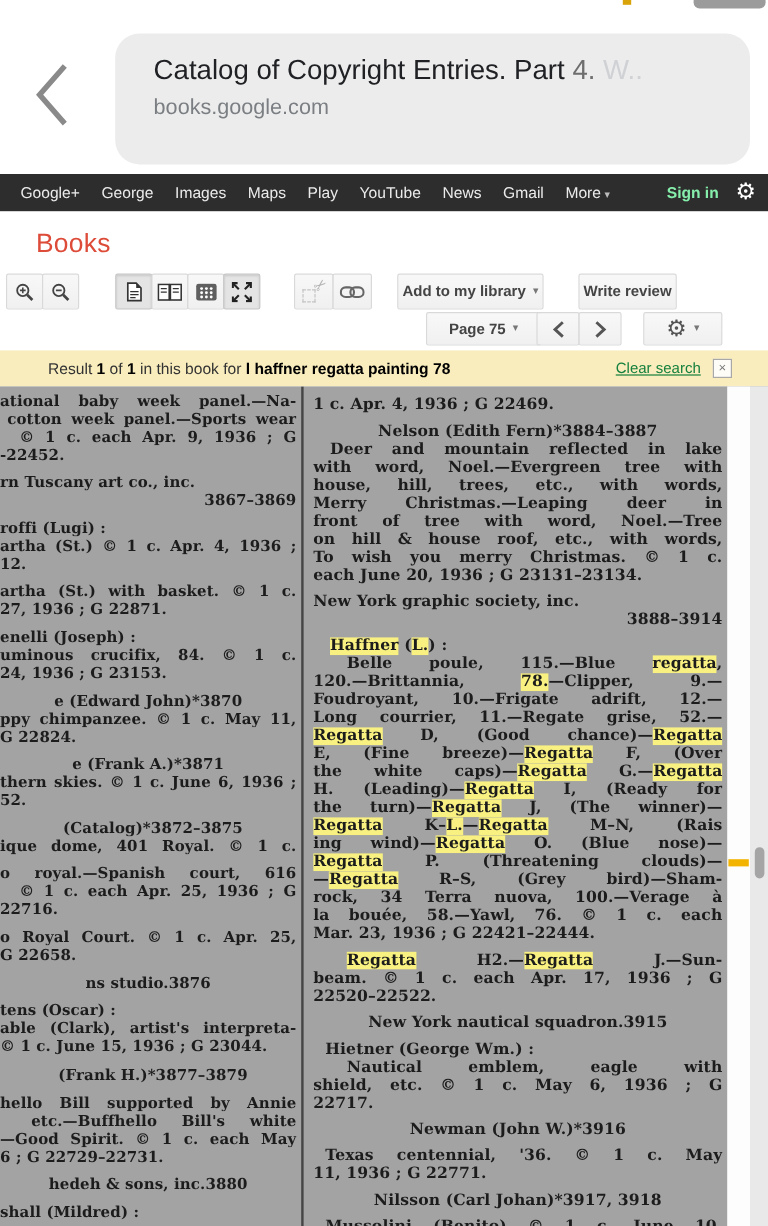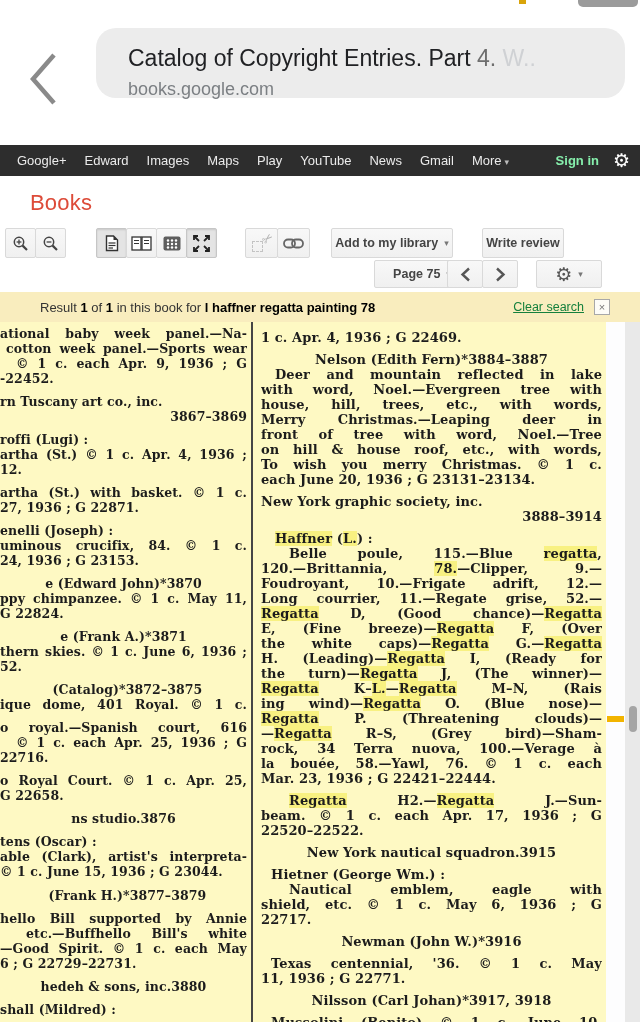--- a/index.html
+++ b/index.html
@@ -3,21 +3,21 @@
 <meta charset="utf-8">
 <style>
   html,body{margin:0;padding:0;}
   body{width:640px;height:1022px;position:relative;overflow:hidden;background:#fff;
        font-family:"Liberation Sans",sans-serif;}
   .abs{position:absolute;}
 
   
   #hdr{left:0;top:0;width:640px;height:145px;background:#fff;}
   #back-btn{left:22px;top:48px;width:44px;height:64px;background:none;border:none;cursor:pointer;padding:0;}
-  #hdr-pill{left:96px;top:28px;width:529px;height:70px;background:#ececec;border-radius:20px;}
+  #hdr-pill{left:96px;top:28px;width:529px;height:109px;background:#ececec;border-radius:20px;}
   #hdr-title{left:32px;top:17px;width:480px;font-size:23px;color:#202124;white-space:nowrap;overflow:hidden;}
   #hdr-title .t2{color:#6e6e6e;}
   #hdr-title .t3{color:#cfd1d4;}
   #hdr-url{left:32px;top:51px;font-size:18px;color:#7b7f83;}
   #artifact-tick{left:519px;top:0;width:7px;height:4px;background:#d9a40a;}
   #artifact-pill{left:578px;top:-4px;width:60px;height:11px;background:#9b9b9b;border-radius:5px;}
 
   
   #gnav{left:0;top:145px;width:640px;height:31px;background:#2d2d2d;display:flex;align-items:center;}
   #gnav-items{display:flex;align-items:center;padding-left:8px;}
@@ -45,21 +45,21 @@
 
   
   #banner{left:0;top:292px;width:640px;height:30px;background:#f9edbe;display:flex;align-items:center;box-sizing:border-box;}
   #banner-text{padding-left:40px;font-size:13px;color:#333;white-space:nowrap;}
   #banner-text b{color:#000;}
   #clear-search{position:absolute;right:56px;font-size:12.5px;color:#15803d;text-decoration:underline;cursor:pointer;}
   #banner-close{position:absolute;right:30px;width:14px;height:14px;border:1px solid #a8a8a8;background:#fdfcf7;
         display:flex;align-items:center;justify-content:center;font-size:11px;color:#777;cursor:pointer;line-height:1;}
 
   
-  #scan{left:0;top:322px;width:640px;height:700px;background:#fef9c3;overflow:hidden;}
+  #scan{left:0;top:322px;width:640px;height:700px;background:#a3a3a3;overflow:hidden;}
   #col-divider{left:251px;top:0;width:2px;height:700px;background:#454545;}
   #left-col{left:0;top:4px;width:247px;}
   #right-col{left:261px;top:0;width:341px;}
   .entry{margin-top:8px;}
   #right-col .entry{margin-top:7px;}
   #left-col .entry:first-child{margin-top:0;}
   #right-col .entry:first-child{margin-top:8px;}
   .entry.clip{margin-top:-5px;}
   .line{font-family:"DejaVu Serif",serif;font-weight:700;color:#1c1c1c;line-height:15px;font-size:12.5px;
         letter-spacing:.1px;height:15px;overflow:hidden;}
@@ -90,21 +90,21 @@
     <div class="abs" id="hdr-title"><span class="t1">Catalog of Copyright Entries. Part </span><span class="t2">4. </span><span class="t3">W..</span></div>
     <div class="abs" id="hdr-url">books.google.com</div>
   </div>
   <div class="abs" id="artifact-tick"></div>
   <div class="abs" id="artifact-pill"></div>
 </div>
 
 <div class="abs" id="gnav">
   <div id="gnav-items">
       <div class="gnav-item">Google+</div>
-      <div class="gnav-item">Edward</div>
+      <div class="gnav-item">George</div>
       <div class="gnav-item">Images</div>
       <div class="gnav-item">Maps</div>
       <div class="gnav-item">Play</div>
       <div class="gnav-item">YouTube</div>
       <div class="gnav-item">News</div>
       <div class="gnav-item">Gmail</div>
     </div>
     <div class="gnav-item"><span>More</span><span class="gnav-arrow">▾</span></div>
 
   <div id="gnav-right">
@@ -202,21 +202,21 @@
     </span>
 </div>
 <div class="tbtn" id="add-library-btn" style="left:331px;top:228px;width:122px">
   <span>Add to my library</span>
     <span class="drop-arrow">▾</span>
 </div>
 <div class="tbtn" id="write-review-btn" style="left:482px;top:228px;width:82px">
   <span>Write review</span>
 </div>
 
-<div class="tbtn" id="page-select-btn" style="left:374px;top:260px;width:96px;height:28px">
+<div class="tbtn" id="page-select-btn" style="left:355px;top:260px;width:96px;height:28px">
   <span>Page 75</span>
     <span class="drop-arrow">▾</span>
 </div>
 <div class="tbtn" id="prev-page-btn" style="left:447px;top:260px;width:36px;height:28px">
   <span>
       <svg width="11" height="15" viewBox="0 0 11 15">
         <polyline points="9,1.5 2.5,7.5 9,13.5" fill="none" stroke="#555" stroke-width="2.4"></polyline>
       </svg>
     </span>
 </div>

